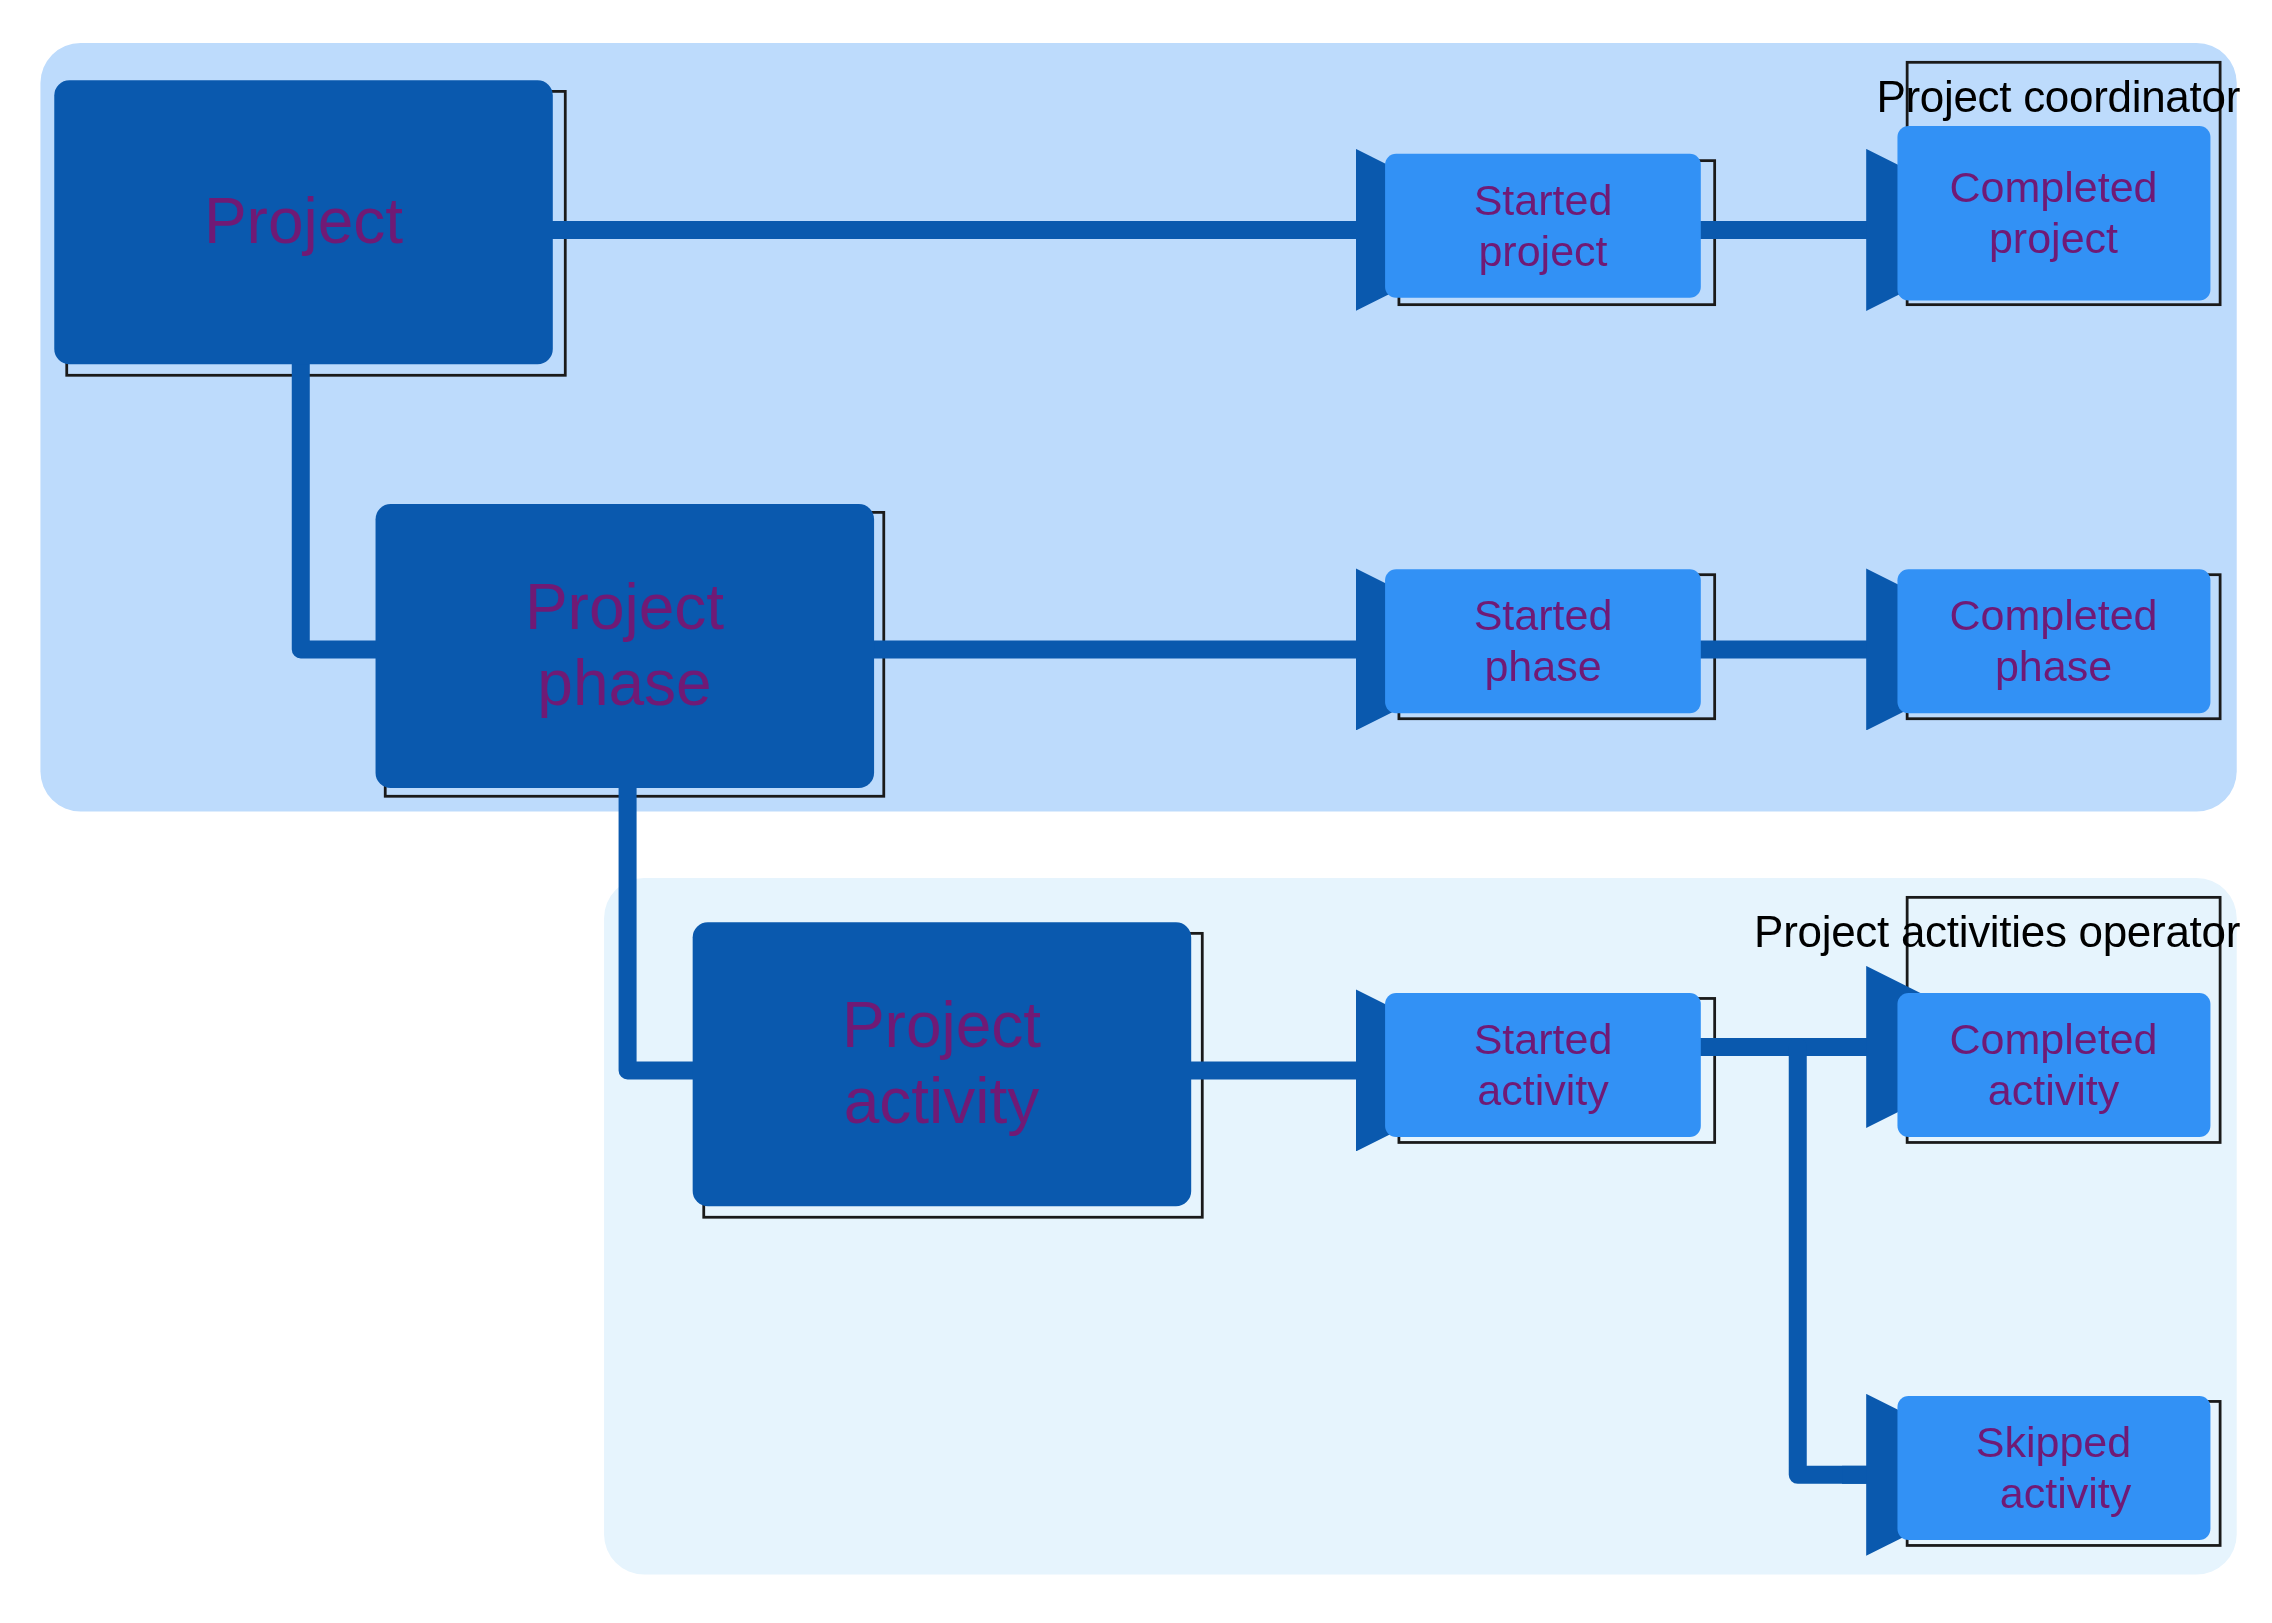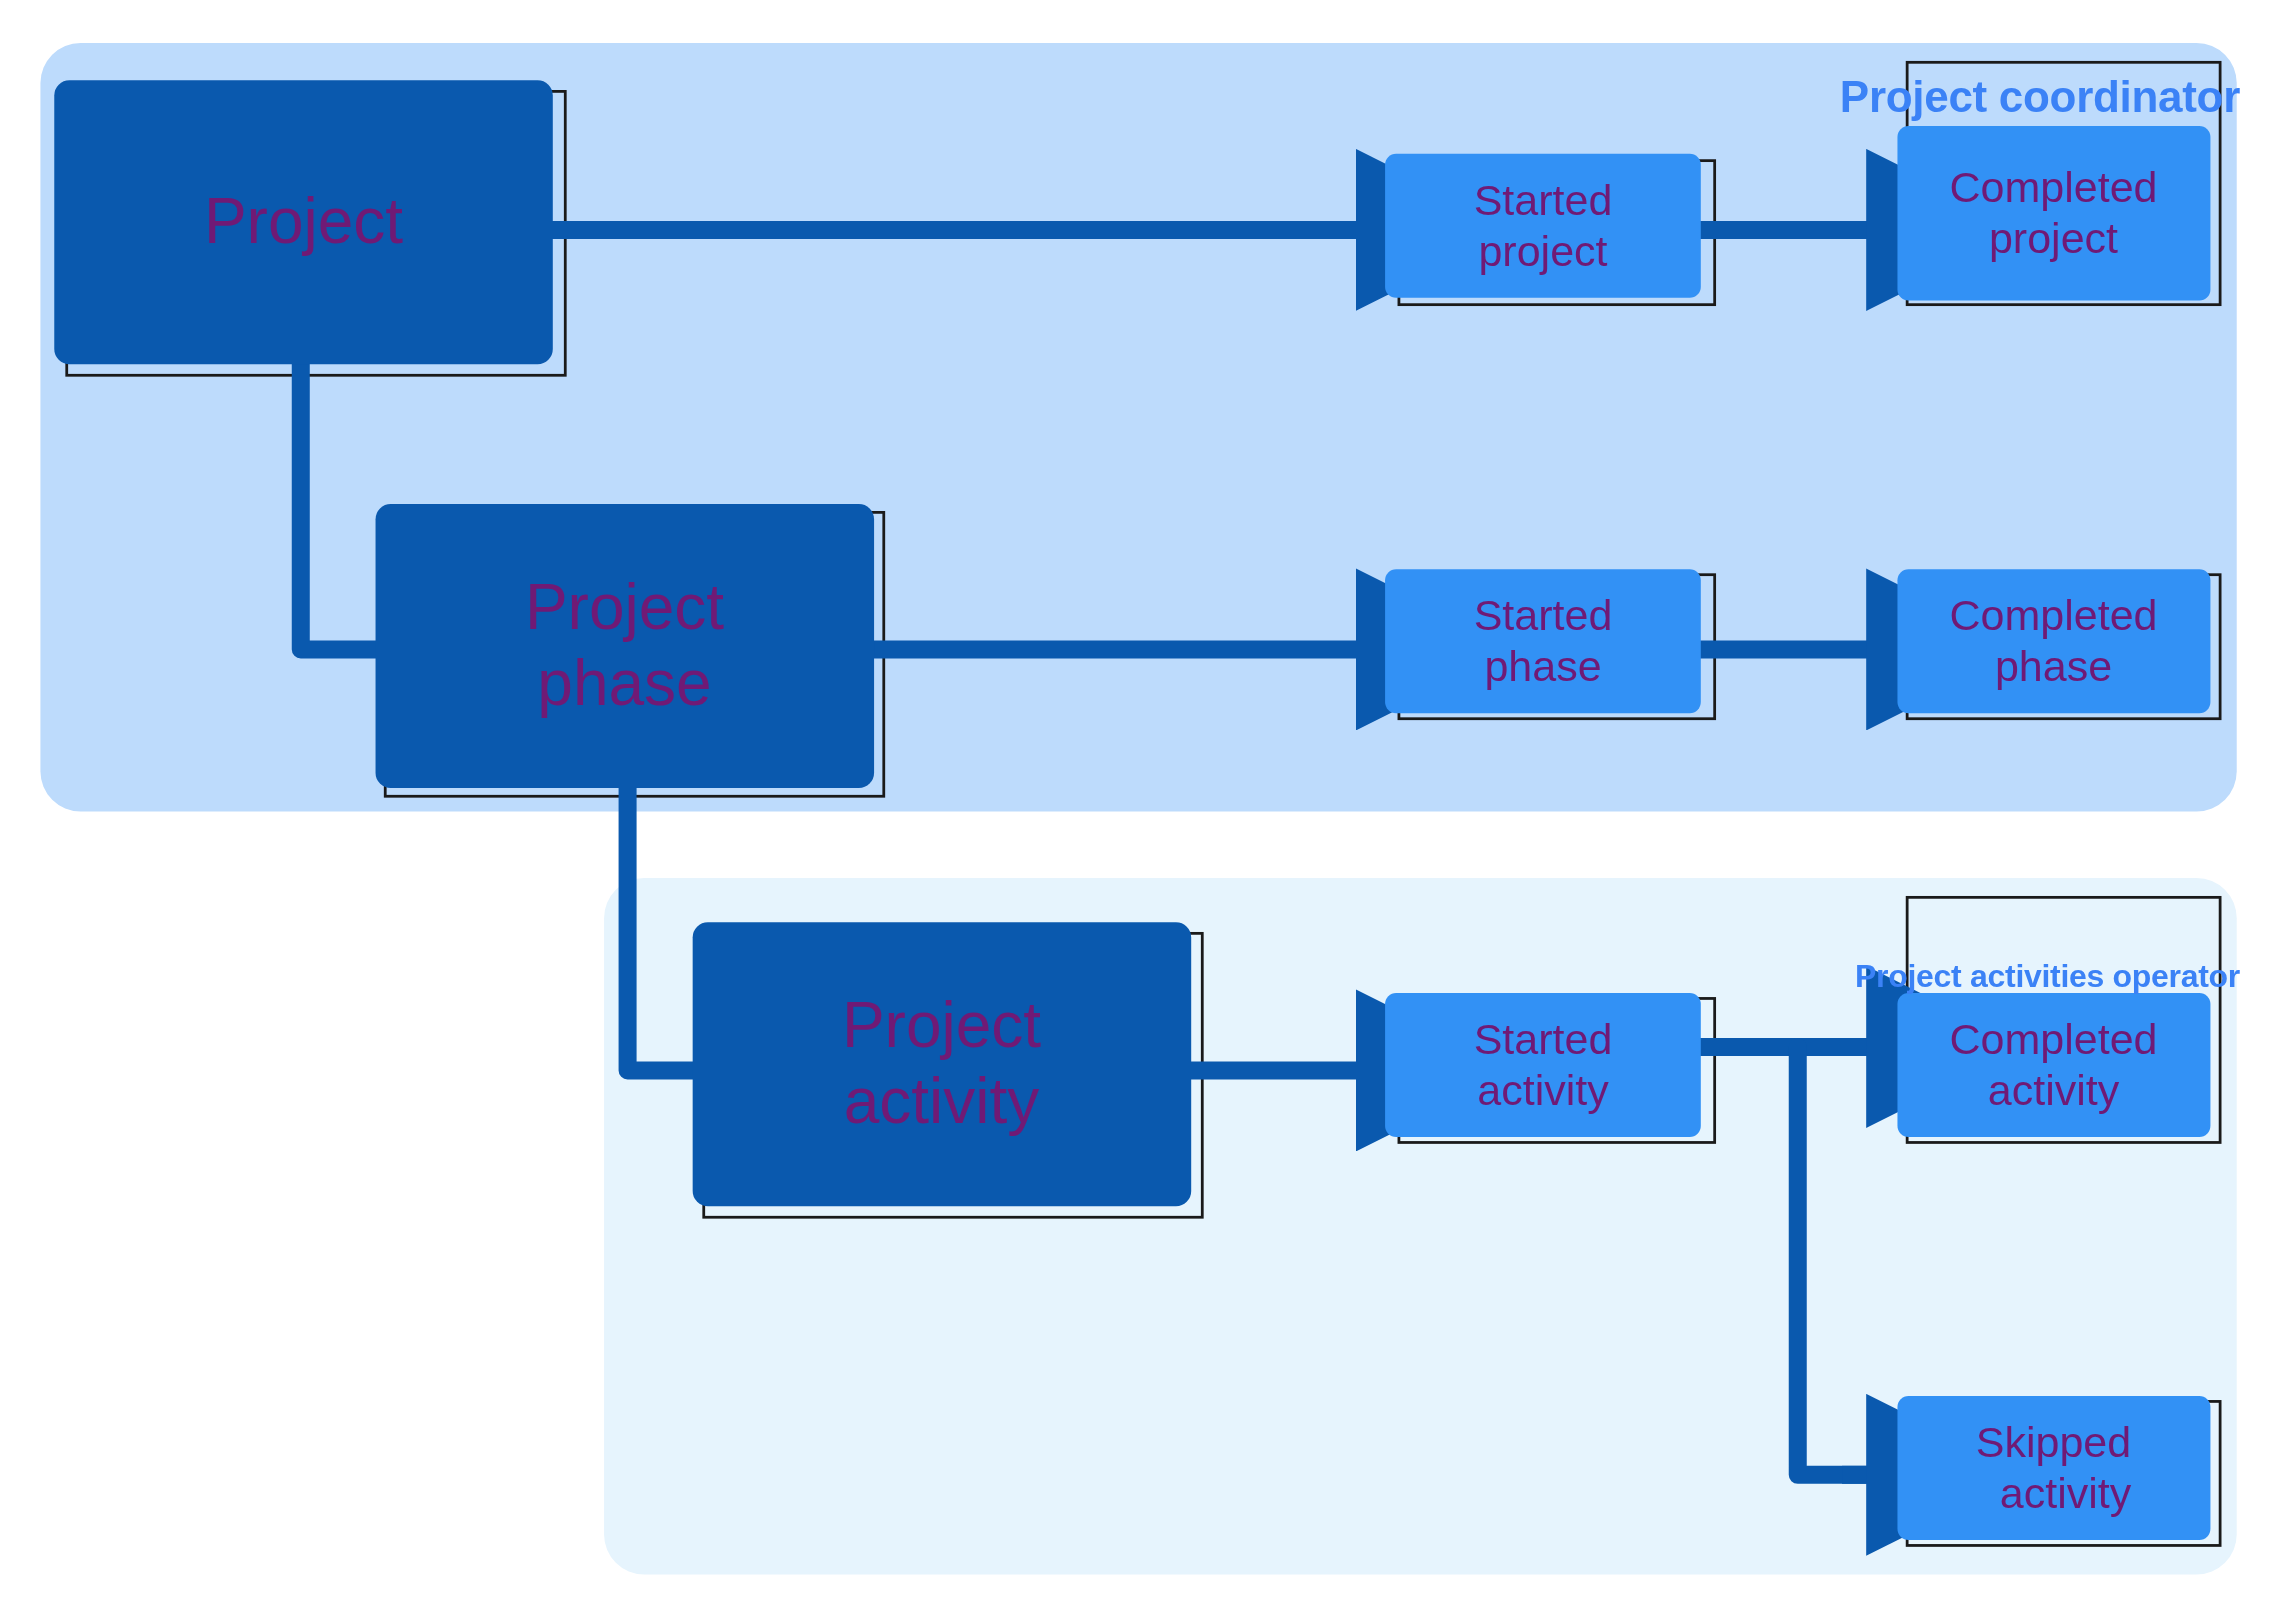--- a/index.html
+++ b/index.html
@@ -19,22 +19,22 @@
   }
   #stage > svg {
     position: absolute;
     top: 0;
     left: 0;
     width: 2273px;
     height: 1623px;
   }
   .lane-label {
     position: absolute;
-    font-weight: bold;
-    color: #3b82f6;
+    font-weight: normal;
+    color: #000000;
     white-space: nowrap;
     letter-spacing: -0.3px;
   }
   .node-text {
     position: absolute;
     display: flex;
     align-items: center;
     justify-content: center;
     text-align: center;
     color: #701a75;
@@ -106,21 +106,21 @@
 
       <rect x="1000" y="1332" width="720" height="410" rx="22" ry="22" fill="#0A59AE"></rect>
       <rect x="2000" y="1434" width="456" height="208" rx="16" ry="16" fill="#3291F5"></rect>
       <rect x="2740" y="1434" width="452" height="208" rx="16" ry="16" fill="#3291F5"></rect>
       <rect x="2740" y="2016" width="452" height="208" rx="16" ry="16" fill="#3291F5"></rect>
     </g>
   </svg>
 
   <div class="lane-label" style="right:33px; top:72px; font-size:44px;">Project coordinator</div>
 
-  <div class="lane-label" style="right:33px; top:958px; font-size:32px;">Project activities operator</div>
+  <div class="lane-label" style="right:33px; top:907px; font-size:44px;">Project activities operator</div>
 
   <div class="node-text big-node-text" style="left:54px; top:80px; width:499px; height:284px;">Project</div>
 
   <div class="node-text small-node-text" style="left:1385px; top:154px; width:316px; height:144px;">Started
 project</div>
 
   <div class="node-text small-node-text" style="left:1897px; top:126px; width:313px; height:174px;">Completed
 project</div>
 
   <div class="node-text big-node-text" style="left:375px; top:504px; width:499px; height:284px;">Project

